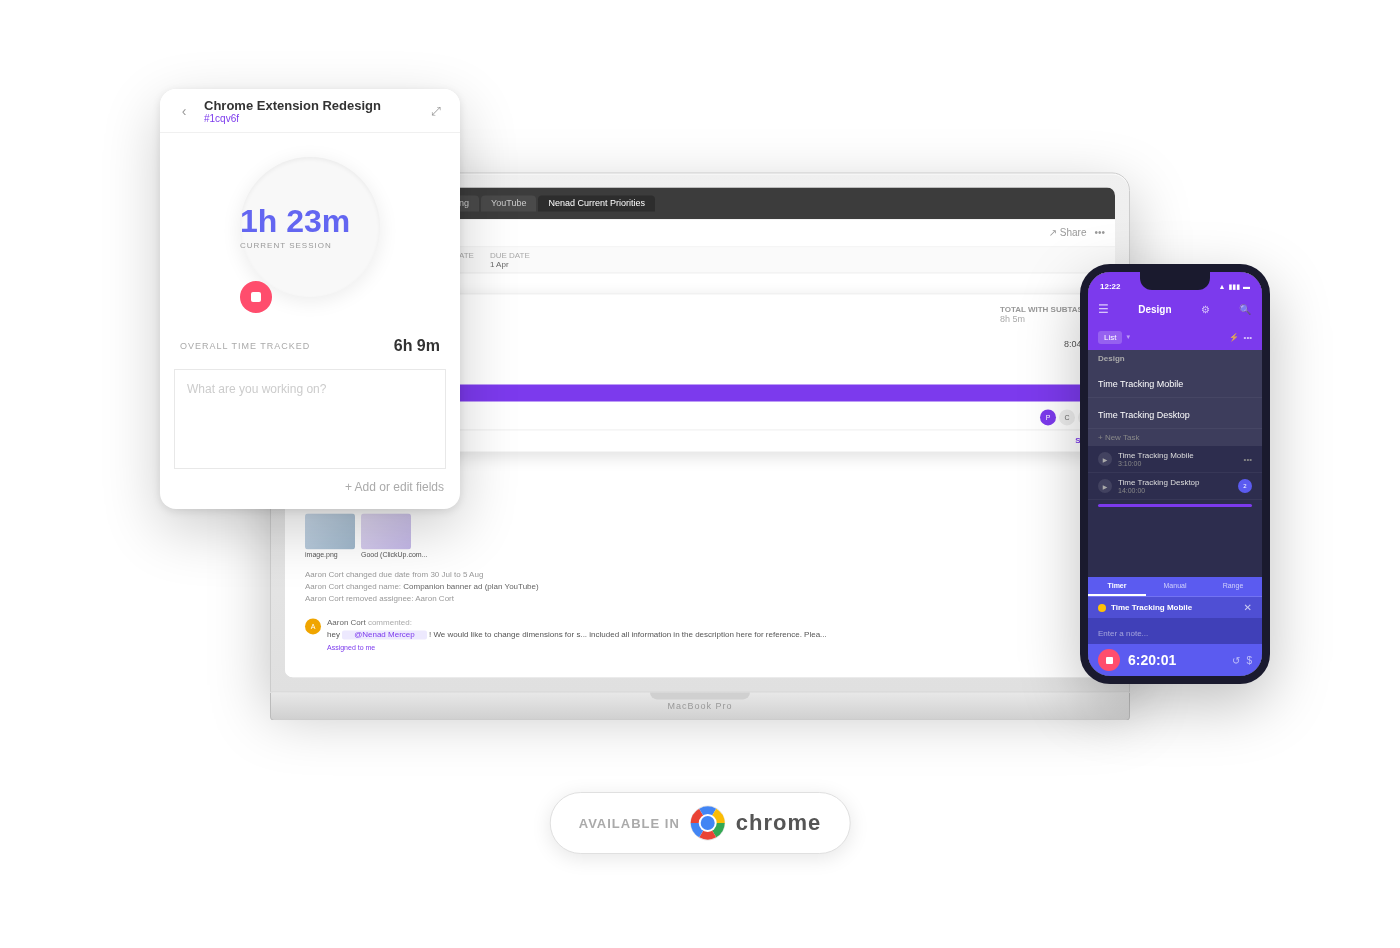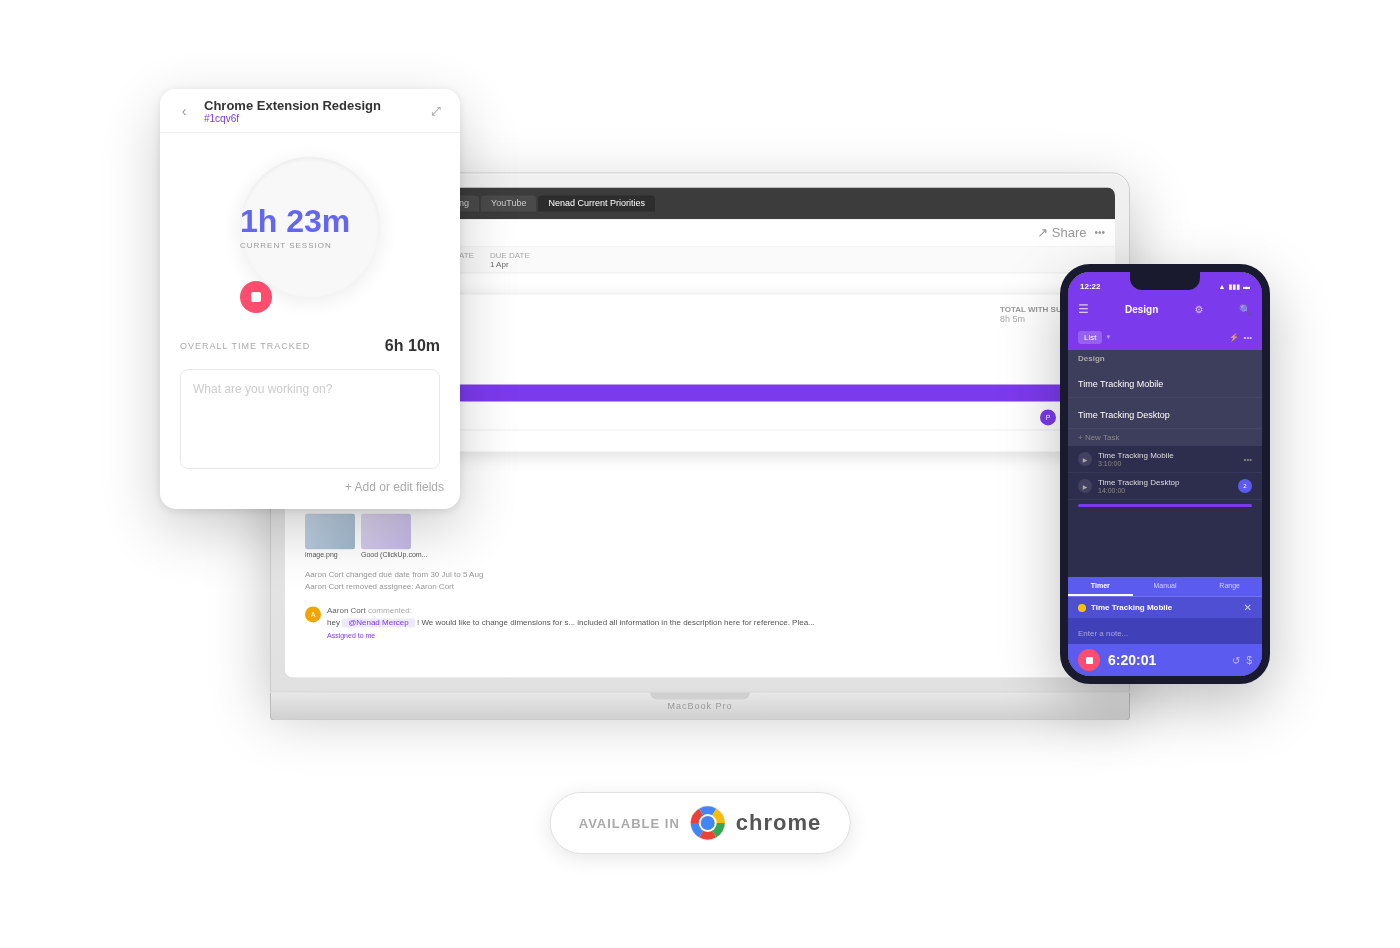--- a/index.html
+++ b/index.html
@@ -347,21 +347,21 @@
       font-size: 8px;
       color: #555;
       margin-bottom: 4px;
       line-height: 1.4;
     }
 
     .comment-text .mention {
       background: #ede9fe;
       color: #7c3aed;
       border-radius: 2px;
-      padding: 0 6px;
+      padding: 0 12px;
     }
 
     .activity-text {
       font-size: 8px;
       color: #999;
       margin-bottom: 3px;
     }
 
     .activity-text span { color: #666; }
 
@@ -494,23 +494,23 @@
       text-transform: uppercase;
     }
 
     .ext-total-value {
       font-size: 16px;
       font-weight: 600;
       color: #333;
     }
 
     .ext-note-area {
-      margin: 0 20px;
+      margin: 0 14px;
       border: 1px solid #e8e8e8;
-      border-radius: 8px;
+      border-radius: 0;
       min-height: 100px;
       padding: 12px;
     }
 
     .ext-note-placeholder {
       font-size: 12px;
       color: #ccc;
     }
 
     .ext-post-row {
@@ -518,21 +518,21 @@
       justify-content: flex-end;
       padding: 10px 16px 0;
     }
 
     
     .phone {
       position: absolute;
       right: 30px;
       top: 50%;
       transform: translateY(-50%);
-      width: 210px;
+      width: 190px;
       height: 420px;
       background: #fff;
       border-radius: 30px;
       box-shadow: 0 20px 60px rgba(0,0,0,0.25);
       border: 8px solid #1a1a2e;
       overflow: hidden;
       z-index: 50;
     }
 
     .phone-notch {
@@ -867,21 +867,21 @@
               <div class="browser-tab">YouTube</div>
               <div class="browser-tab active">Nenad Current Priorities</div>
             </div>
           </div>
 
           <div class="task-view">
             <div class="task-toolbar">
               <div class="approved-badge">APPROVED</div>
               <div style="width:14px;height:14px;background:#ff8c00;border-radius:50%;display:flex;align-items:center;justify-content:center;font-size:7px;color:#fff;">A</div>
               <div style="flex:1;"></div>
-              <div style="font-size:13px;color:#999;">↗ Share</div>
+              <div style="font-size:10px;color:#999;">↗ Share</div>
               <div style="font-size:10px;color:#999;">•••</div>
             </div>
 
             <div class="task-meta">
               <div>
                 <span style="color:#aaa;">CREATED</span>
                 <div>24 Jul 9:09</div>
               </div>
               <div>
                 <span style="color:#aaa;">TIME TRACKED</span>
@@ -957,20 +957,21 @@
                     <div>
                       <div class="img-thumbnail">
                         <div style="width:100%;height:100%;background:linear-gradient(135deg,#e0d8f0,#c4b8e8);"></div>
                       </div>
                       <div class="img-thumbnail-label">Good (ClickUp.com...</div>
                     </div>
                   </div>
 
                   <div class="comment-section">
                     <div class="activity-text">Aaron Cort changed due date from 30 Jul to 5 Aug</div>
+                    <div class="activity-text">Aaron Cort changed name: <span>Companion banner ad (plan YouTube)</span></div>
                     <div class="activity-text">Aaron Cort removed assignee: Aaron Cort</div>
                   </div>
 
                   <div style="display:flex;align-items:flex-start;gap:6px;padding:6px 10px;">
                     <div style="width:16px;height:16px;border-radius:50%;background:#f0a500;display:flex;align-items:center;justify-content:center;font-size:7px;color:#fff;">A</div>
                     <div>
                       <div style="font-size:8px;color:#666;margin-bottom:2px;">Aaron Cort <span style="color:#aaa;">commented:</span></div>
                       <div class="comment-text">
                         hey <span class="mention">@Nenad Mercep</span> ! We would like to change dimensions for s... included all information in the description here for reference. Plea...
                       </div>
@@ -1004,21 +1005,21 @@
         <div class="timer-time">1h 23m</div>
         <div class="timer-label">CURRENT SESSION</div>
         <div class="timer-stop-btn">
           <div class="timer-stop-icon"></div>
         </div>
       </div>
     </div>
 
     <div class="ext-total-row">
       <div class="ext-total-label">OVERALL TIME TRACKED</div>
-      <div class="ext-total-value">6h 10m</div>
+      <div class="ext-total-value">6h 9m</div>
     </div>
 
     <div class="ext-note-area">
       <div class="ext-note-placeholder">What are you working on?</div>
     </div>
 
     <div style="padding: 8px 16px;text-align:right;">
       <span style="font-size:12px;color:#aaa;">+ Add or edit fields</span>
     </div>
 

